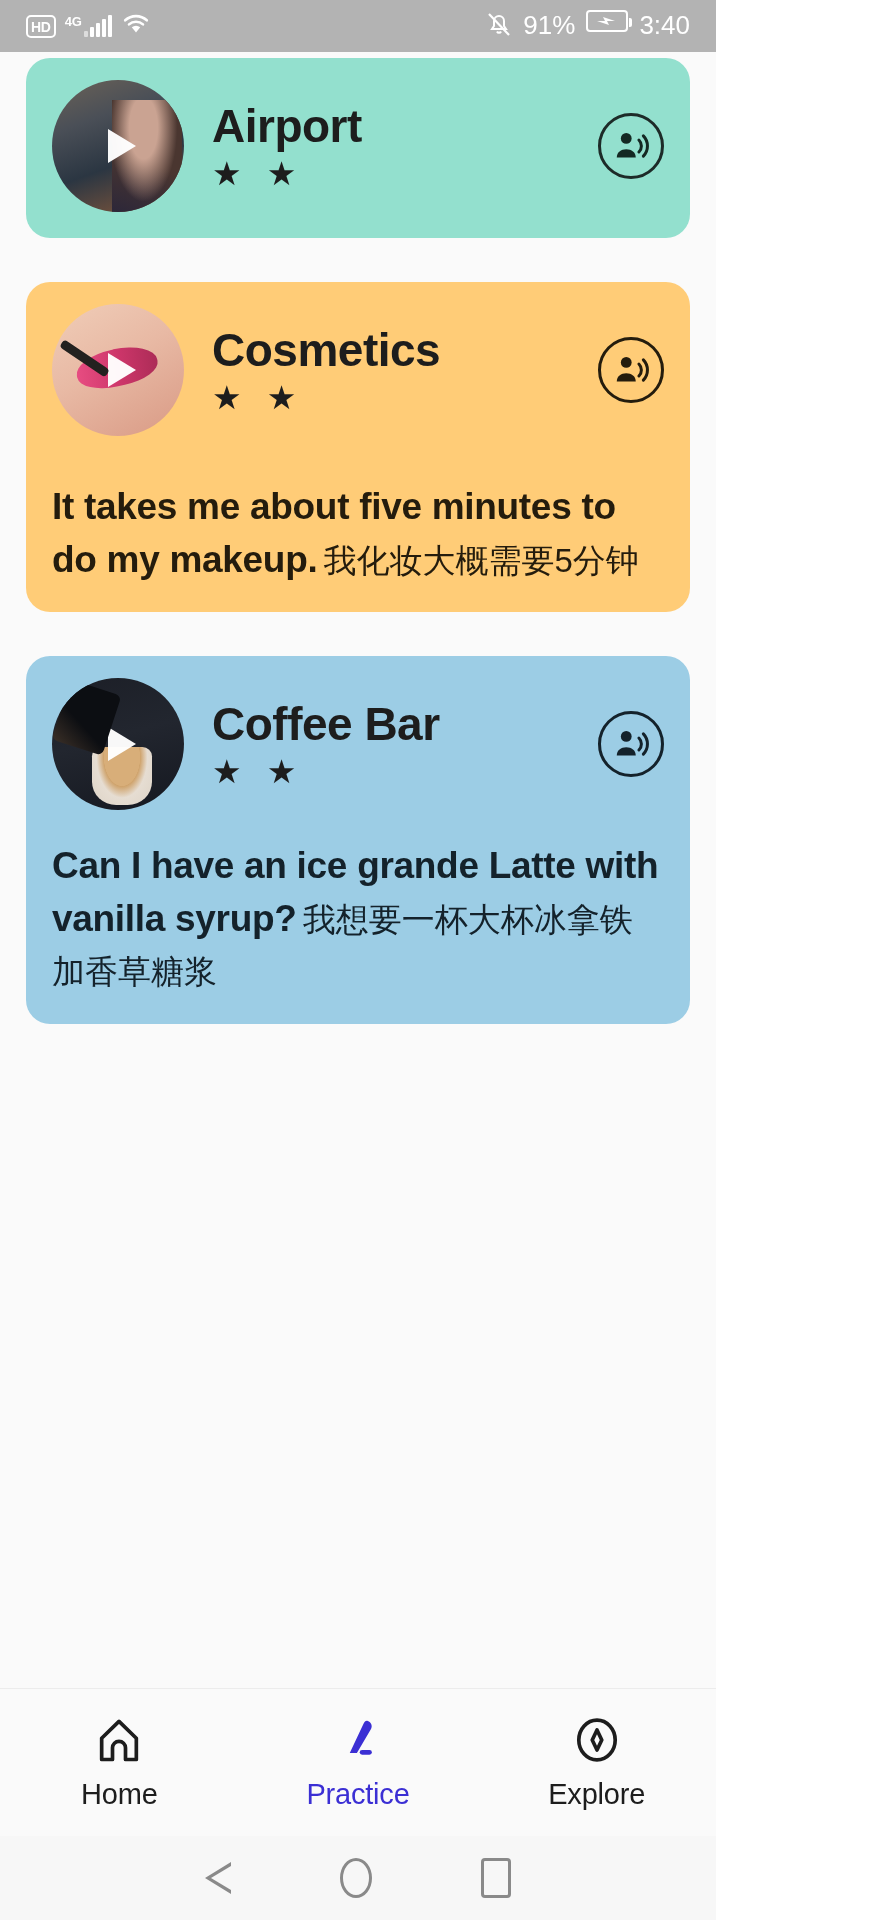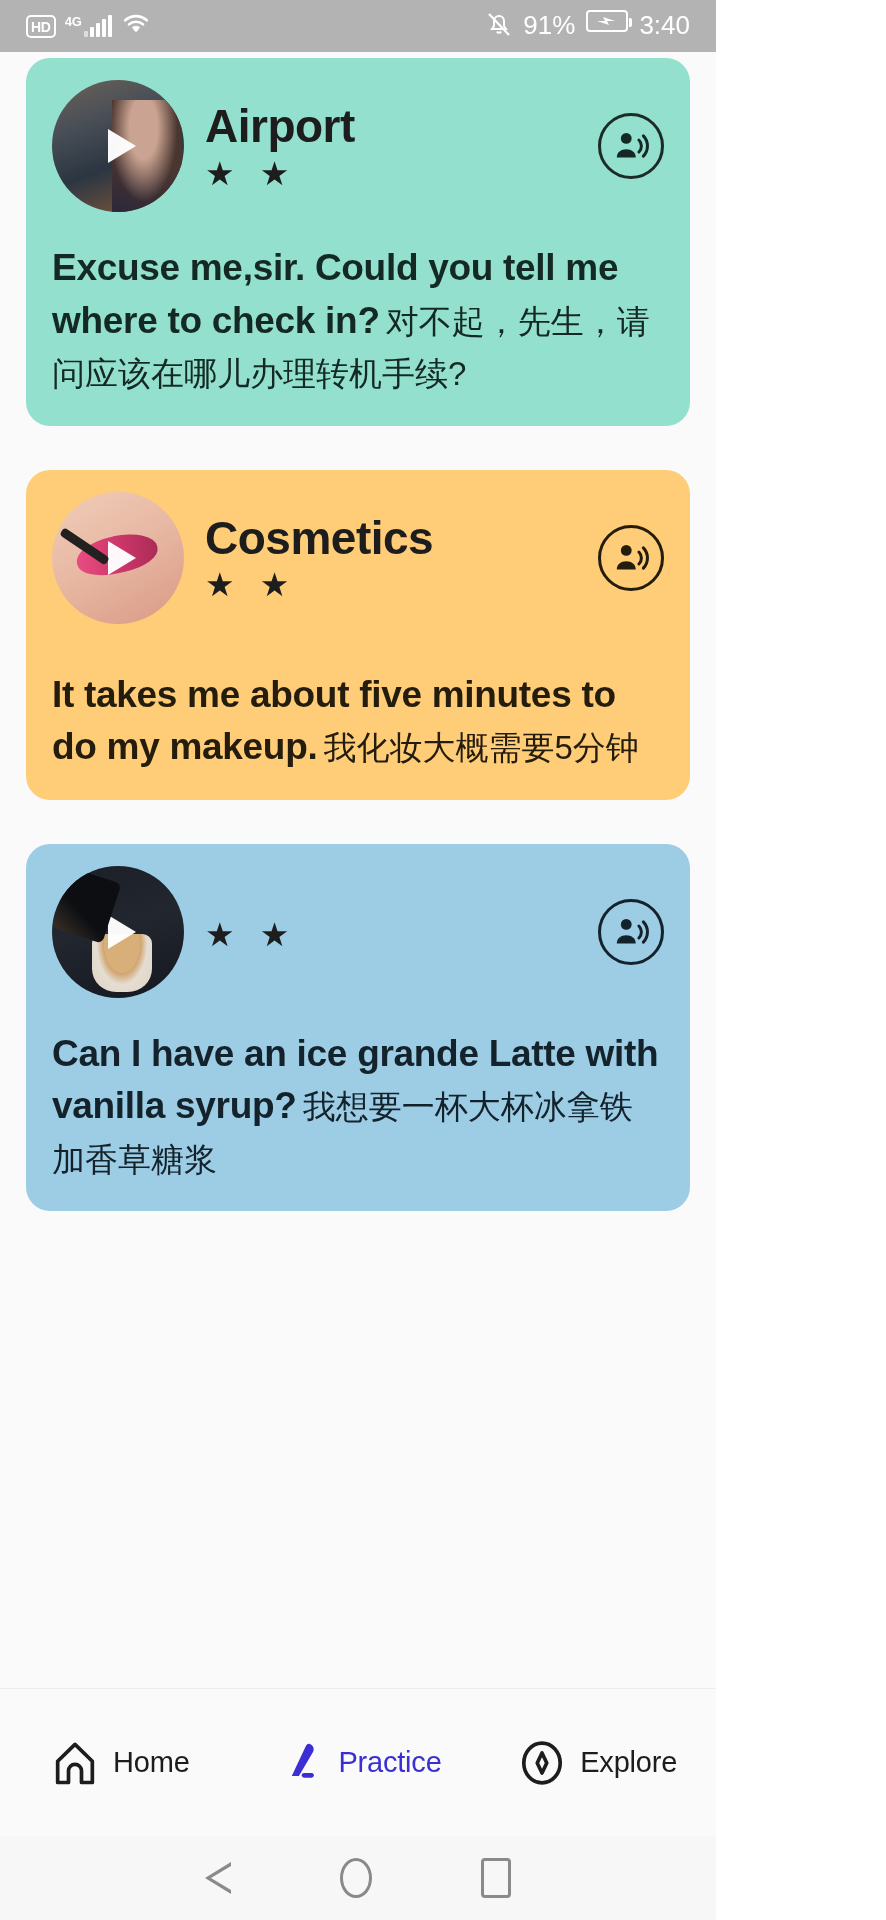--- a/index.html
+++ b/index.html
@@ -114,21 +114,21 @@
     content:""; position:absolute; left:30%; bottom:4%; width:46%; height:44%;
     background: radial-gradient(ellipse at 50% 18%, #d8ae79 0 42%, #cfa36c 43%, #e6ddd2 60%, #ddd3c6 100%);
     border-radius: 16% 16% 40% 40%;
   }
   .t-coffee::after {
     content:""; position:absolute; left:6%; top:6%; width:40%; height:48%;
     background: linear-gradient(210deg,#0c0e12 0 60%, #3a2f27 100%);
     border-radius: 6px; transform: rotate(18deg);
   }
 
-  .card-meta { margin-left: 21px; flex: 1 1 auto; }
+  .card-meta { margin-left: 28px; flex: 1 1 auto; }
   .card-title {
     font-size: 46px; font-weight: 700; color: #1d1d1d;
     line-height: 1.05; letter-spacing: -0.5px;
   }
   .stars { margin-top: 6px; font-size: 33px; color: #1d1d1d; letter-spacing: 8px; line-height: 1; }
   .speak-btn {
     width: 66px; height: 66px; border-radius: 50%;
     border: 3px solid #1d2b28; flex: 0 0 66px;
     display: flex; align-items: center; justify-content: center;
   }
@@ -153,21 +153,21 @@
   .card--blue .speak-btn { border-color: #14222b; }
 
   
   .bottom-nav {
     flex: 0 0 148px;
     background: #fafafa;
     border-top: 1px solid #ececec;
     display: flex; align-items: center;
   }
   .nav-item {
-    flex: 1 1 0; display: flex; flex-direction: row;
+    flex: 1 1 0; display: flex; flex-direction: column;
     align-items: center; justify-content: center; gap: 12px;
   }
   .nav-item svg { width: 52px; height: 52px; display: block; }
   .nav-label { font-size: 29px; color: #1d1d1d; letter-spacing: -0.2px; }
   .nav-item.active .nav-label { color: #3b2fd4; text-align: center; }
 
   
   .sysbar {
     flex: 0 0 84px; background: #f7f7f7;
     display: flex; align-items: center; justify-content: space-around;
@@ -252,23 +252,20 @@
         </div>
         <div class="speak-btn">
           <svg viewBox="0 0 24 24" fill="none">
             <circle cx="9" cy="7.2" r="3.4" fill="#142923"></circle>
             <path d="M3 19.2c0-3.3 2.7-5.2 6-5.2s6 1.9 6 5.2z" fill="#142923"></path>
             <path d="M17 8.2a5.4 5.4 0 0 1 0 7.6" stroke="#142923" stroke-width="1.9" stroke-linecap="round"></path>
             <path d="M19.8 5.6a9.2 9.2 0 0 1 0 12.8" stroke="#142923" stroke-width="1.9" stroke-linecap="round"></path>
           </svg>
         </div>
       </div>
-      <div class="sentence">
-        <span>Excuse me,sir. Could you tell me where to check in?</span><span class="zh">对不起，先生，请问应该在哪儿办理转机手续?</span>
-      </div>
     </div>
 
     <div class="card card--orange">
       <div class="card-top">
         <div class="thumb t-cosmetics">
           <span class="play"></span>
         </div>
         <div class="card-meta">
           <div class="card-title">Cosmetics</div>
           <div class="stars">★ ★</div>
@@ -286,20 +283,21 @@
         <span>It takes me about five minutes to do my makeup.</span><span class="zh">我化妆大概需要5分钟</span>
       </div>
     </div>
 
     <div class="card card--blue">
       <div class="card-top">
         <div class="thumb t-coffee">
           <span class="play"></span>
         </div>
         <div class="card-meta">
+          <div class="card-title">Coffee Bar</div>
           <div class="stars">★ ★</div>
         </div>
         <div class="speak-btn">
           <svg viewBox="0 0 24 24" fill="none">
             <circle cx="9" cy="7.2" r="3.4" fill="#14222b"></circle>
             <path d="M3 19.2c0-3.3 2.7-5.2 6-5.2s6 1.9 6 5.2z" fill="#14222b"></path>
             <path d="M17 8.2a5.4 5.4 0 0 1 0 7.6" stroke="#14222b" stroke-width="1.9" stroke-linecap="round"></path>
             <path d="M19.8 5.6a9.2 9.2 0 0 1 0 12.8" stroke="#14222b" stroke-width="1.9" stroke-linecap="round"></path>
           </svg>
         </div>

